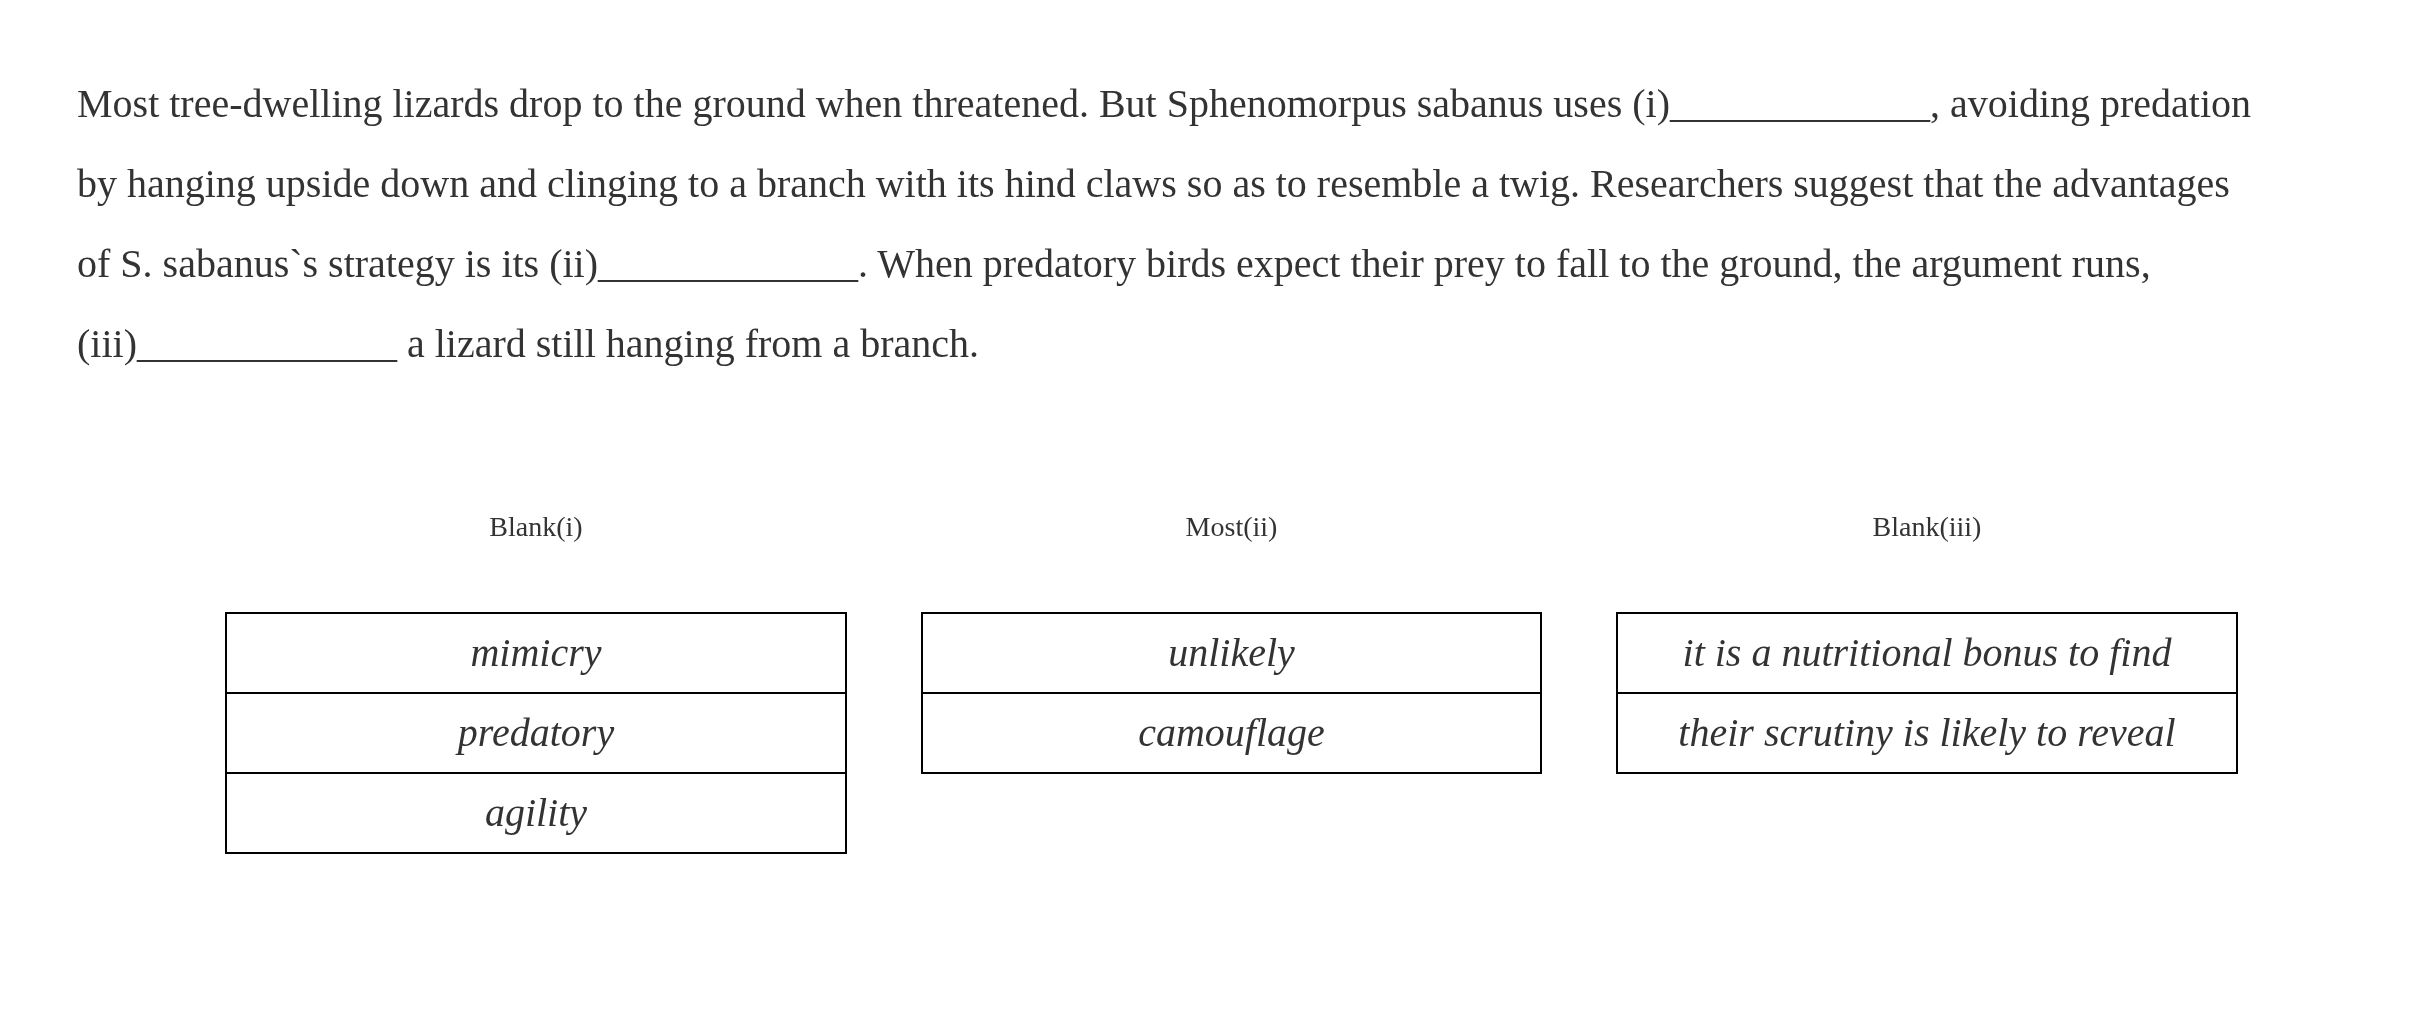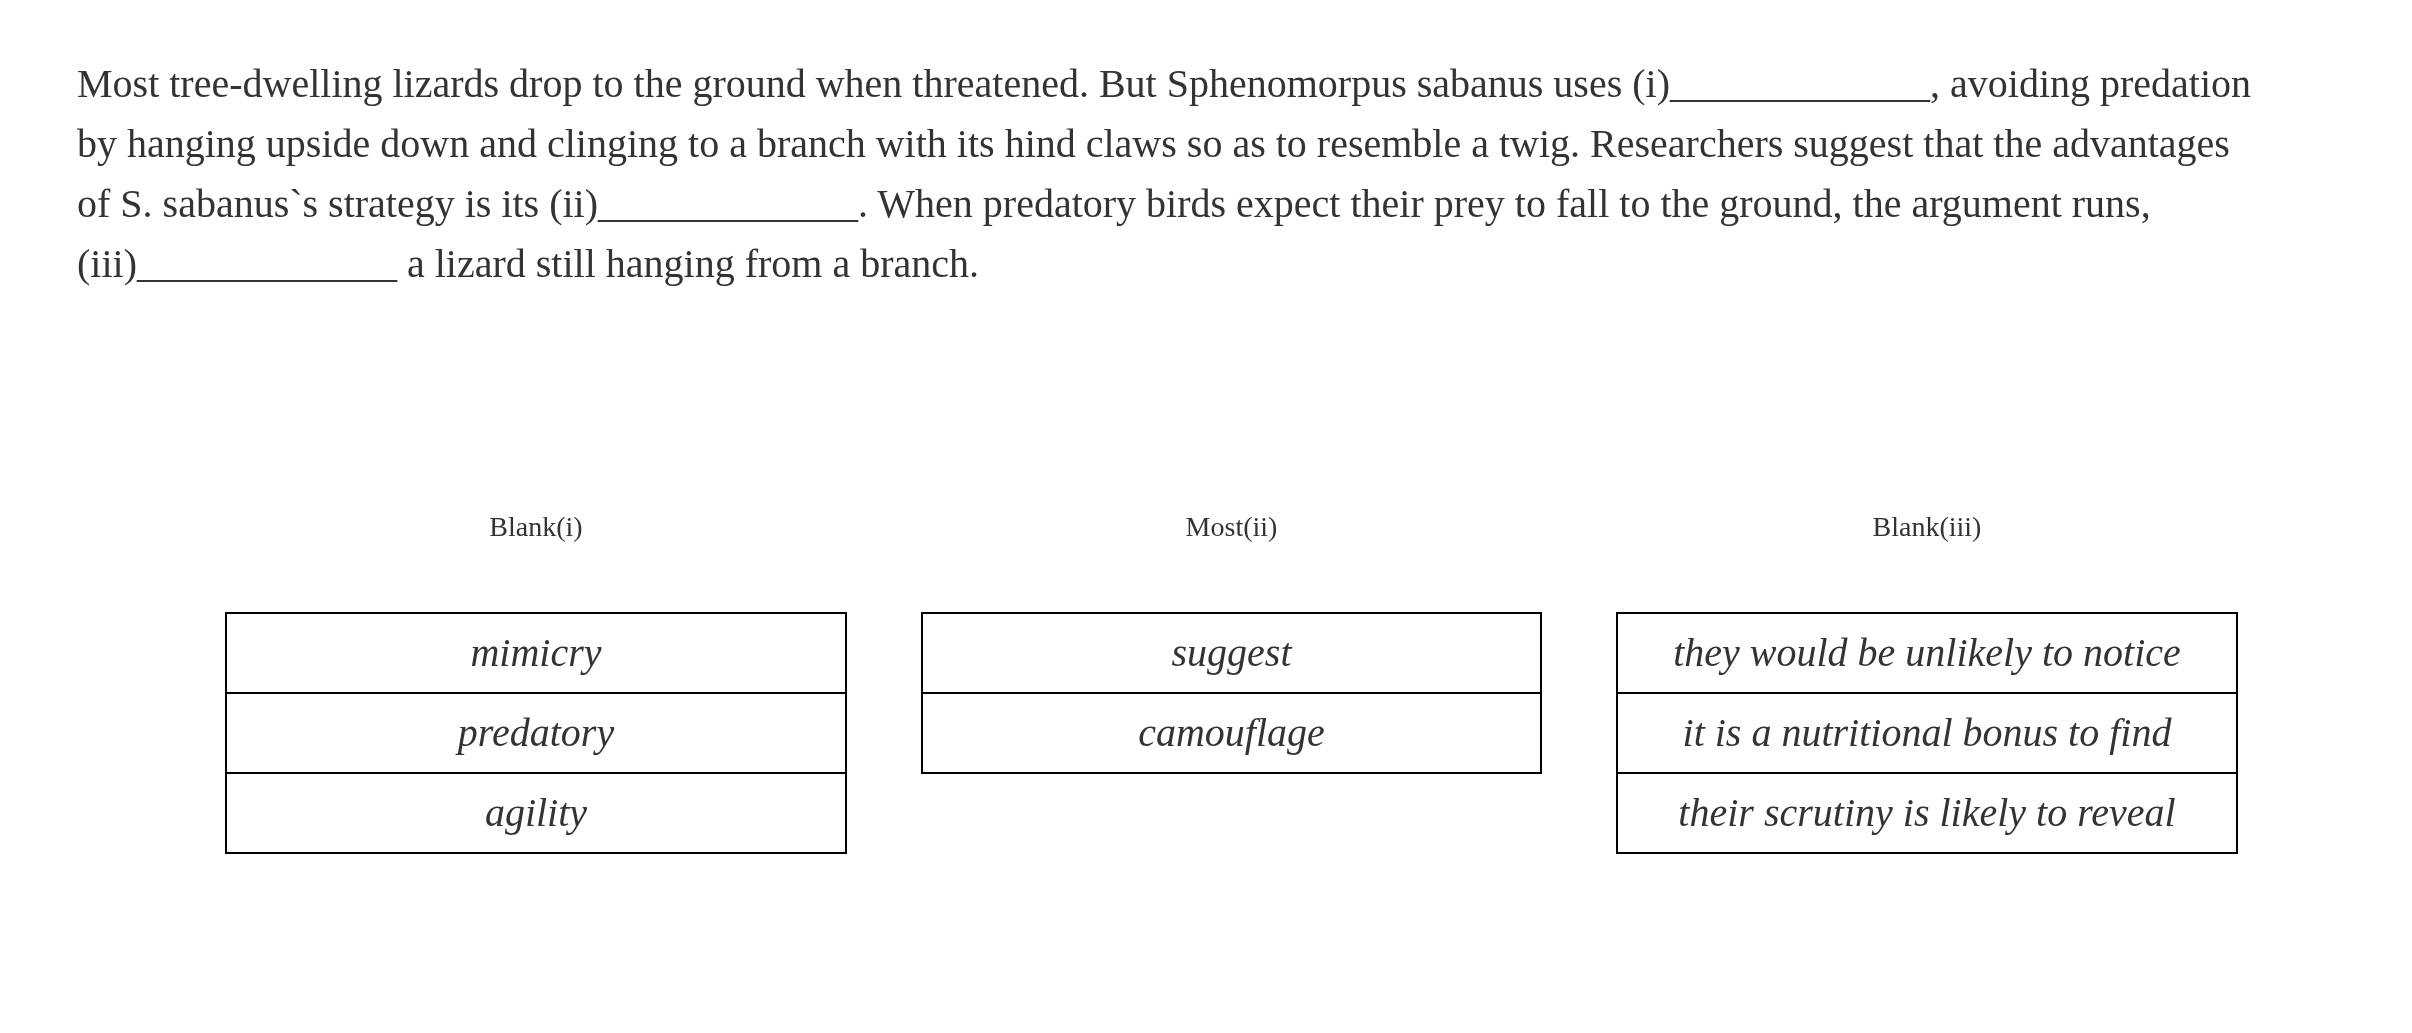--- a/index.html
+++ b/index.html
@@ -18,21 +18,21 @@
     .passage {
       position: absolute;
       left: 77px;
       top: 54px;
       width: 2300px;
       font-size: 40px;
       line-height: 60px;
       white-space: nowrap;
       margin: 0;
     }
-    .passage .line { display: block; height: 60px; }
+    .passage .line { display: block; height: 60px; margin-top: 20px; }
     .blank-col-title {
       position: absolute;
       top: 497px;
       font-size: 28px;
       line-height: 60px;
       text-align: center;
       margin: 0;
     }
     .choice-table {
       position: absolute;
@@ -81,33 +81,30 @@
       </tr>
   <tr>
         <td>agility</td>
       </tr>
 </tbody>
   </table>
 
 <table class="choice-table col2">
   <tbody>
       <tr>
-        <td>suggest</td>
+        <td>unlikely</td>
       </tr>
   <tr>
         <td>camouflage</td>
       </tr>
 </tbody>
   </table>
 
 <table class="choice-table col3">
   <tbody>
-      <tr>
-        <td>they would be unlikely to notice</td>
-      </tr>
   <tr>
         <td>it is a nutritional bonus to find</td>
       </tr>
   <tr>
         <td>their scrutiny is likely to reveal</td>
       </tr>
 </tbody>
   </table>
 
 </body></html>

